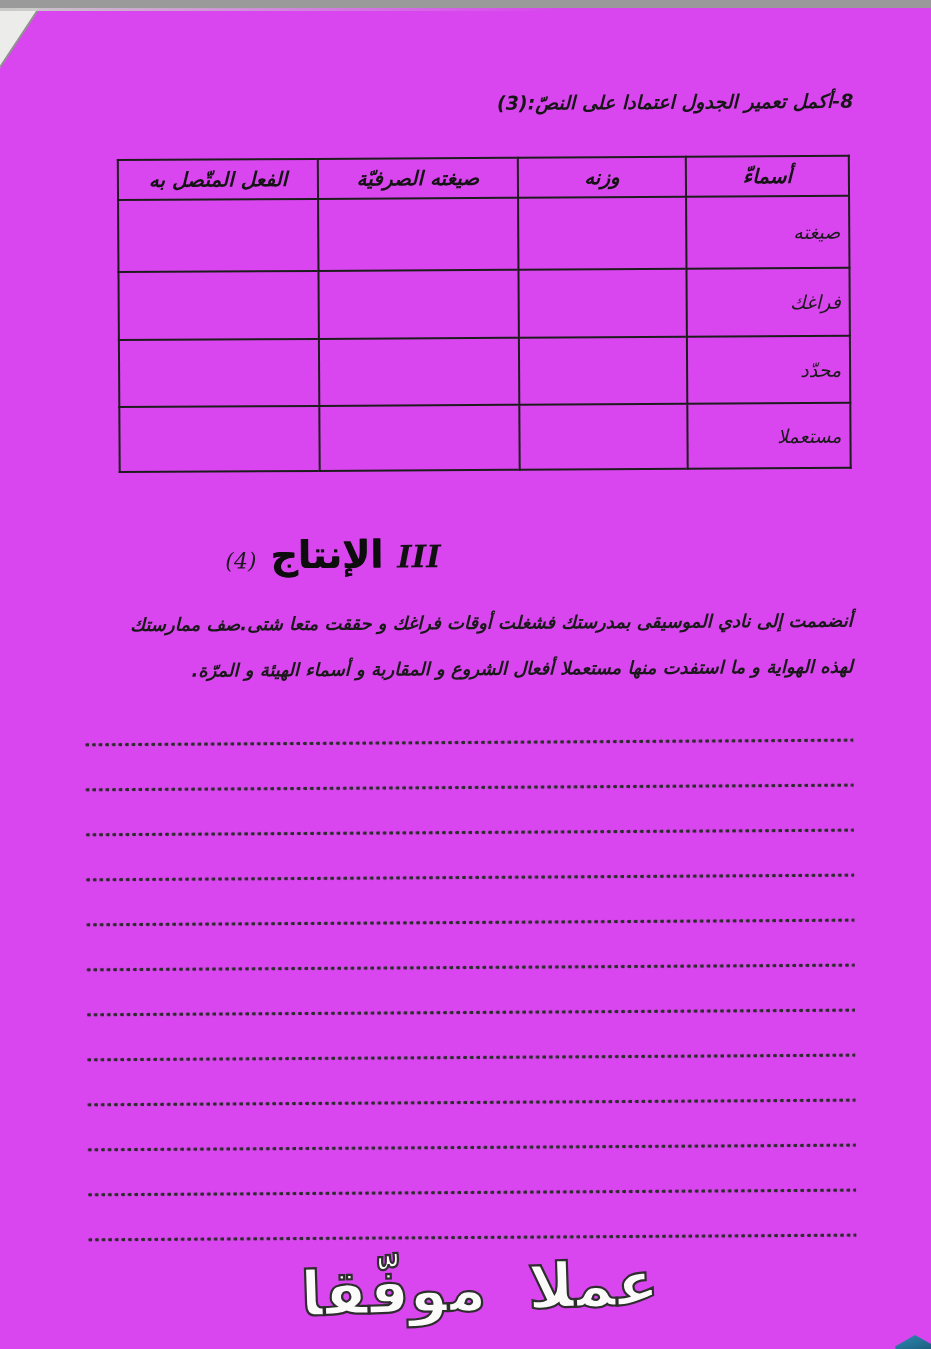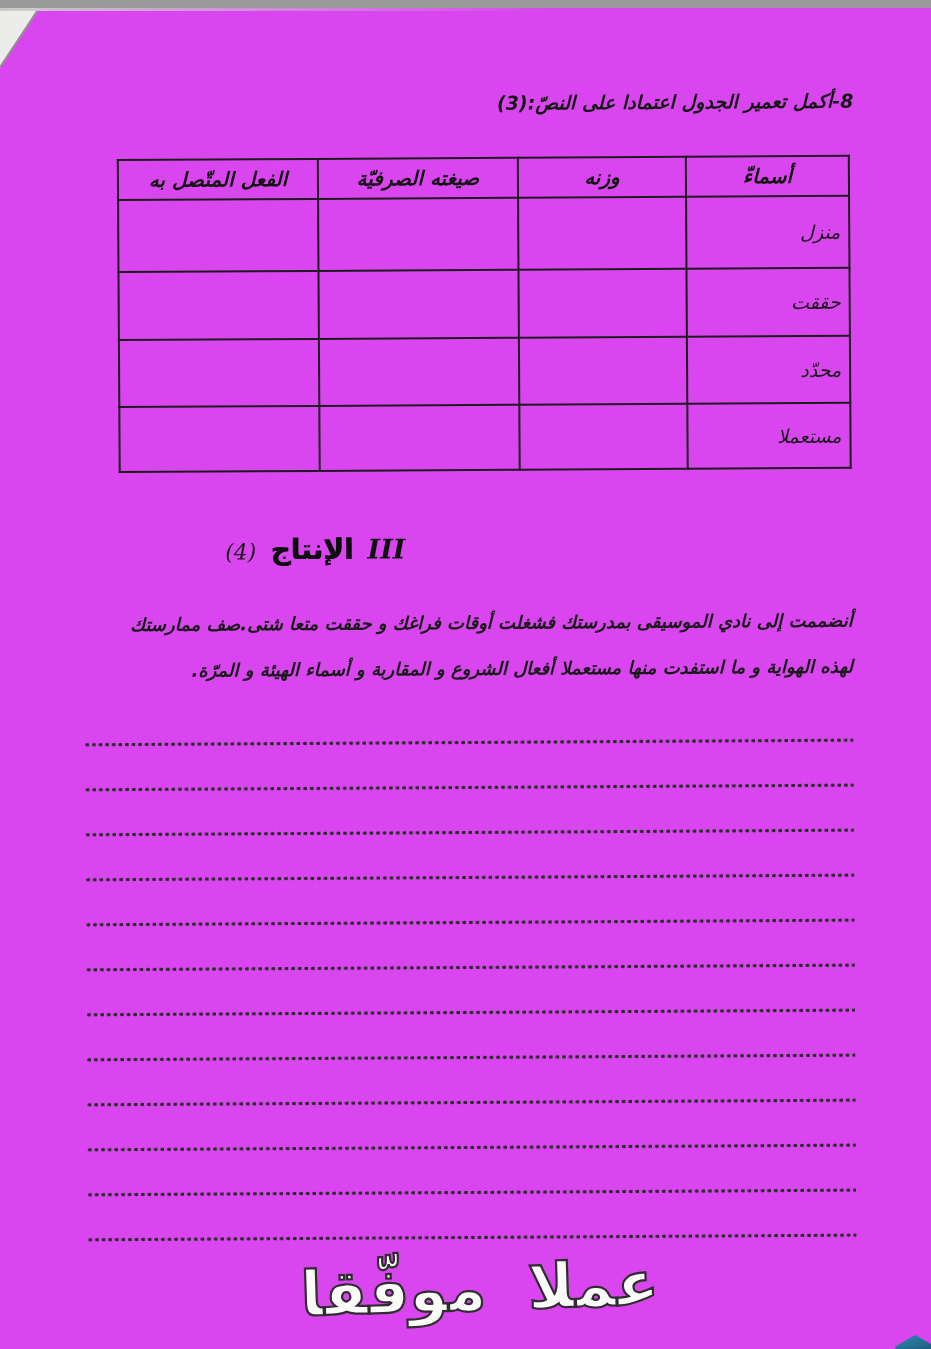--- a/index.html
+++ b/index.html
@@ -60,24 +60,24 @@
   tr.r1{height:72px}tr.r2{height:68px}tr.r3{height:67px}tr.r4{height:65px}
 
   
   .section-heading{
     position:absolute;top:524px;left:226px;
     direction:rtl;display:flex;align-items:baseline;gap:14px;
     white-space:nowrap;
   }
   .roman{
     font-family:"DejaVu Serif",serif;
-    font-size:27px;font-weight:700;font-style:italic;color:#111;
+    font-size:31px;font-weight:700;font-style:italic;color:#111;
   }
   .sec-title{
-    font-size:28px;font-weight:700;color:#0d0d0d;
+    font-size:38px;font-weight:700;color:#0d0d0d;
     text-shadow:.6px 0 #0d0d0d; 
   }
   .sec-points{
     font-family:"DejaVu Serif",serif;
     font-size:22px;font-style:italic;color:#1a1a1a;
   }
 
   
   .prompt{
     position:absolute;top:598px;right:78px;left:80px;
@@ -135,27 +135,27 @@
       <thead>
         <tr>
           <th>أسماءّ</th>
           <th>وزنه</th>
           <th>صيغته الصرفيّة</th>
           <th>الفعل المتّصل به</th>
         </tr>
       </thead>
       <tbody>
         <tr class="r1">
-          <td>منزل</td>
+          <td>صيغته</td>
           <td></td>
           <td></td>
           <td></td>
         </tr>
         <tr class="r2">
-          <td>حققت</td>
+          <td>فراغك</td>
           <td></td>
           <td></td>
           <td></td>
         </tr>
         <tr class="r3">
           <td>محدّد</td>
           <td></td>
           <td></td>
           <td></td>
         </tr>

